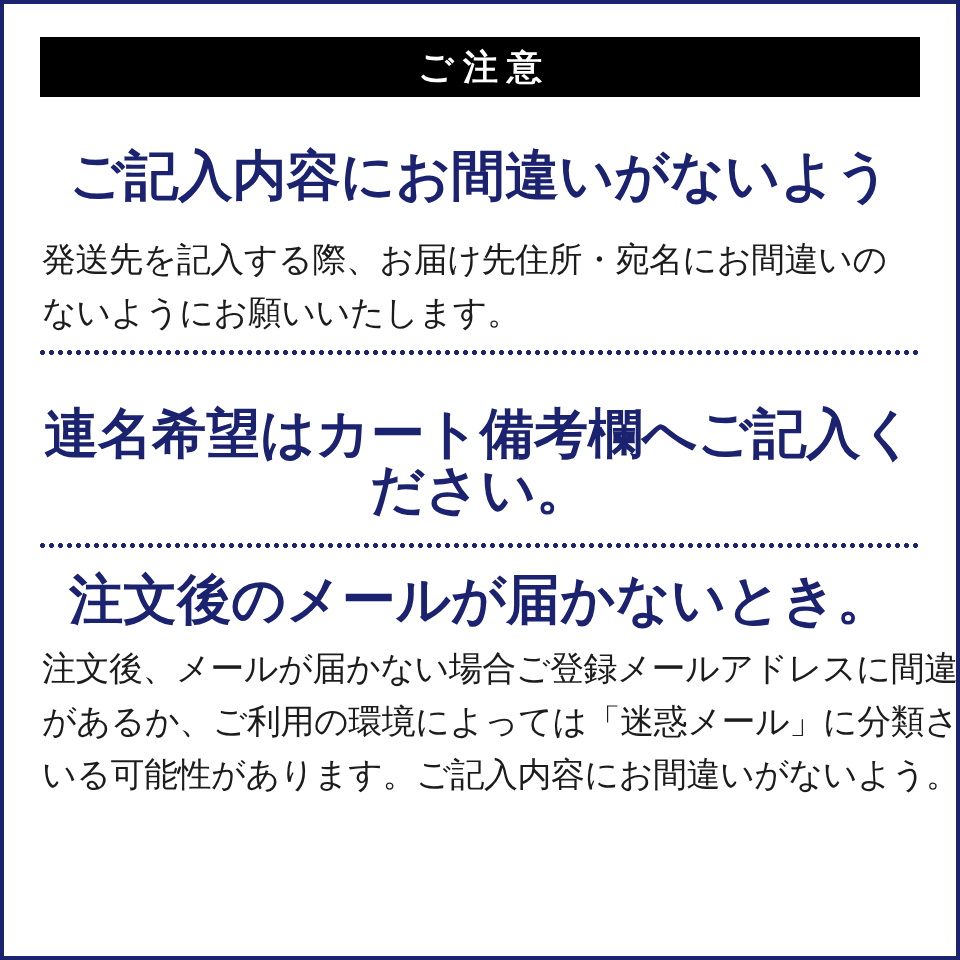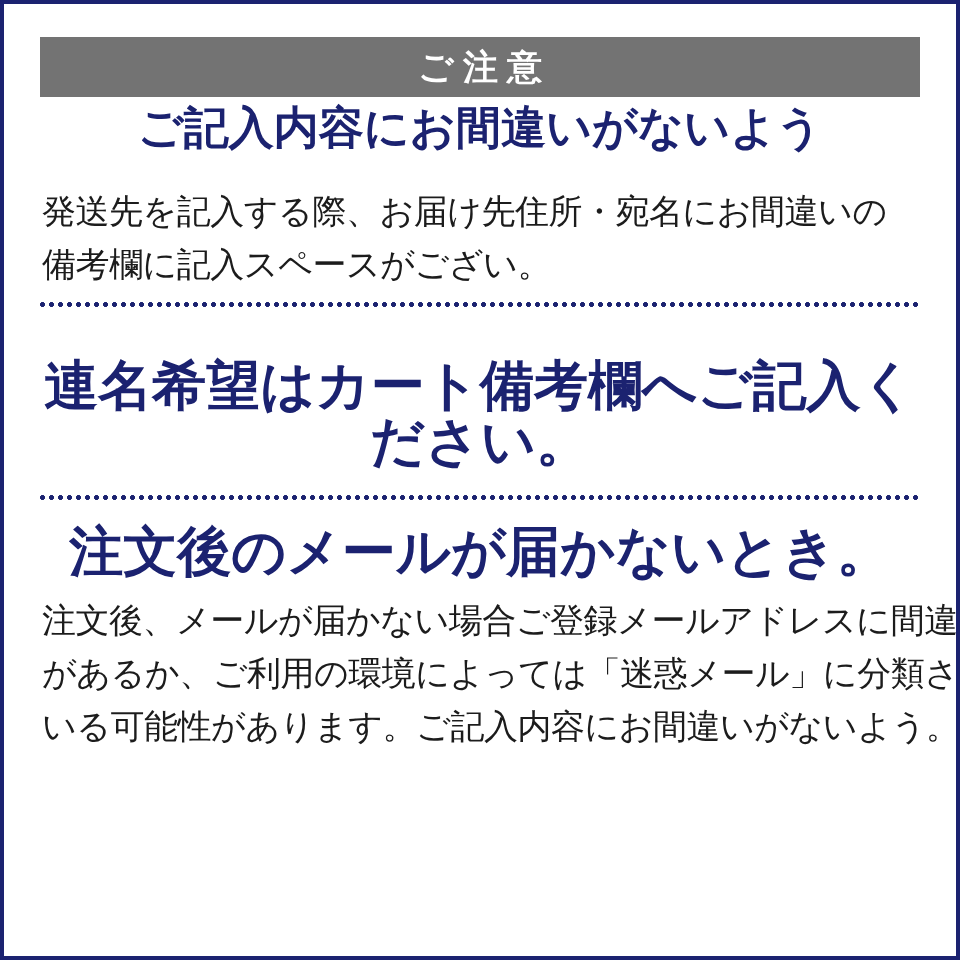--- a/index.html
+++ b/index.html
@@ -12,39 +12,40 @@
     width: 960px;
     height: 960px;
     border: 4px solid #1b2270;
     background: #ffffff;
     overflow: hidden;
     font-family: "DejaVu Sans", "Liberation Sans", sans-serif;
   }
   .header-bar {
     margin: 33px 36px 0 36px;
     height: 60px;
-    background: #737373;
+    background: #000000;
     color: #ffffff;
     display: flex;
     align-items: center;
     justify-content: center;
     font-size: 35px;
     font-weight: bold;
     letter-spacing: 9px;
     text-indent: 9px;
   }
   .heading {
     color: #1b2270;
     font-weight: bold;
     text-align: center;
     margin: 0 18px;
   }
   .heading-lg {
-    font-size: 45px;
+    font-size: 54px;
     line-height: 62px;
+    margin-top: 48px;
   }
   .heading-sm {
     font-size: 54px;
     line-height: 56px;
   }
   .heading-2 { margin-top: 50px; }
   .heading-3 { margin-top: 23px; }
   .h-line { display: block; }
   .body-text {
     color: #1c1c1c;
@@ -76,21 +77,21 @@
   <div class="header-bar">
     <span>ご注意</span>
   </div>
 
   <div>
     <h2 class="heading heading-lg">
       <span class="h-line">ご記入内容にお間違いがないよう</span>
     </h2>
     <p class="body-text body-1">
       <span class="b-line">発送先を記入する際、お届け先住所・宛名にお間違いの</span>
-      <span class="b-line">備考欄に記入スペースがござい。</span>
+      <span class="b-line">ないようにお願いいたします。</span>
     </p>
   </div>
 
   <div class="divider divider-1"></div>
 
   <div>
     <h2 class="heading heading-sm heading-2">
       <span class="h-line">連名希望はカート備考欄へご記入ください。</span>
     </h2>
   </div>

